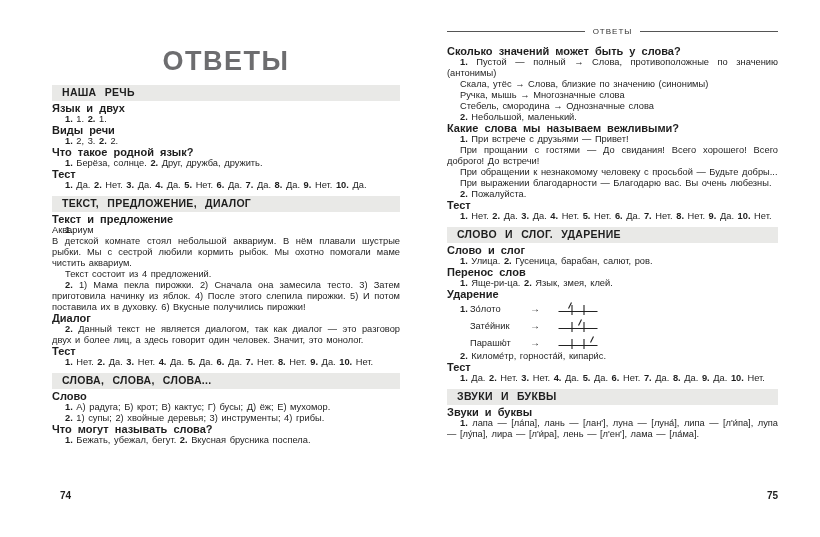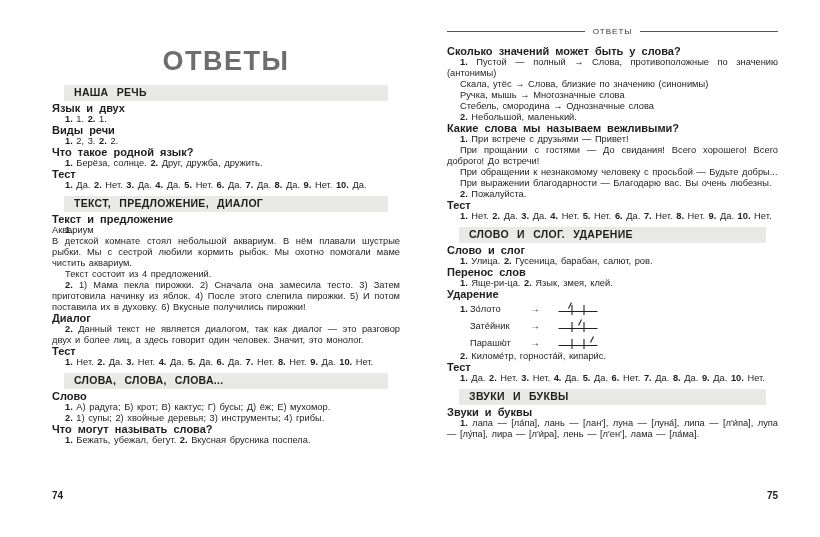--- a/index.html
+++ b/index.html
@@ -3,40 +3,40 @@
 <meta charset="utf-8">
 <style>
   html,body{margin:0;padding:0}
   body{width:820px;height:537px;position:relative;background:#ffffff;
        font-family:"Liberation Sans",sans-serif;color:var(--text-color,#1e1e1e);overflow:hidden}
   .page{position:absolute;top:0;height:537px}
   #page-left{left:52px;width:348px}
   #page-right{left:447px;width:331px}
   .doc-title{margin:46px 0 9px;font-size:27px;line-height:30px;font-weight:bold;
              letter-spacing:1.5px;text-align:center;color:var(--title-color,#6d6d6f)}
-  .section-bar{margin:5px 12px 2px;padding:2px 19px 3px 10px;background:var(--bar-bg,#e9e9e7);
+  .section-bar{margin:5px 0 2px;padding:2px 19px 3px 10px;background:var(--bar-bg,#e9e9e7);
                font-size:10.5px;line-height:11px;font-weight:bold;word-spacing:5px;letter-spacing:.3px}
   .subhead{font-size:11px;line-height:11px;font-weight:bold;word-spacing:3px}
   .para{font-size:9.3px;line-height:11px;text-align:justify;text-indent:13px;word-spacing:1px}
   .para.noindent{text-indent:0}
   .para b,.subhead,.s-num,.c-num{font-weight:700}
   .center-line{position:relative;font-size:9.3px;line-height:11px}
   .c-num{position:absolute;left:13px}
   .c-text{display:block;}
   .stress-row{display:flex;align-items:center;height:17px;font-size:9.3px}
   .s-num{width:10px;margin-left:13px}
   .s-word{width:60px}
   .s-arrow{width:28px;font-size:10px}
   .stress-row svg{display:block}
   .stress-row svg line{stroke:#222;stroke-width:1.1}
   .running-header{display:flex;align-items:center;margin:27px 0 10px;gap:8px}
   .rh-text{font-size:8px;letter-spacing:1px;color:#333}
   .rule{flex:1;height:0;border-top:1px solid var(--rule-color,#555)}
   .pageno{position:absolute;top:490px;font-size:10px;font-weight:bold}
-  .pageno.left{left:0}
+  .pageno.left{left:8px}
   .pageno.right{right:0}
 </style>
 </head>
 <body>
 
 <div class="page" id="page-left">
   <h1 class="doc-title">ОТВЕТЫ</h1>
   <div id="left-blocks">
       <div class="section-bar">НАША  РЕЧЬ</div>
       <div class="subhead">Язык и двух</div>

